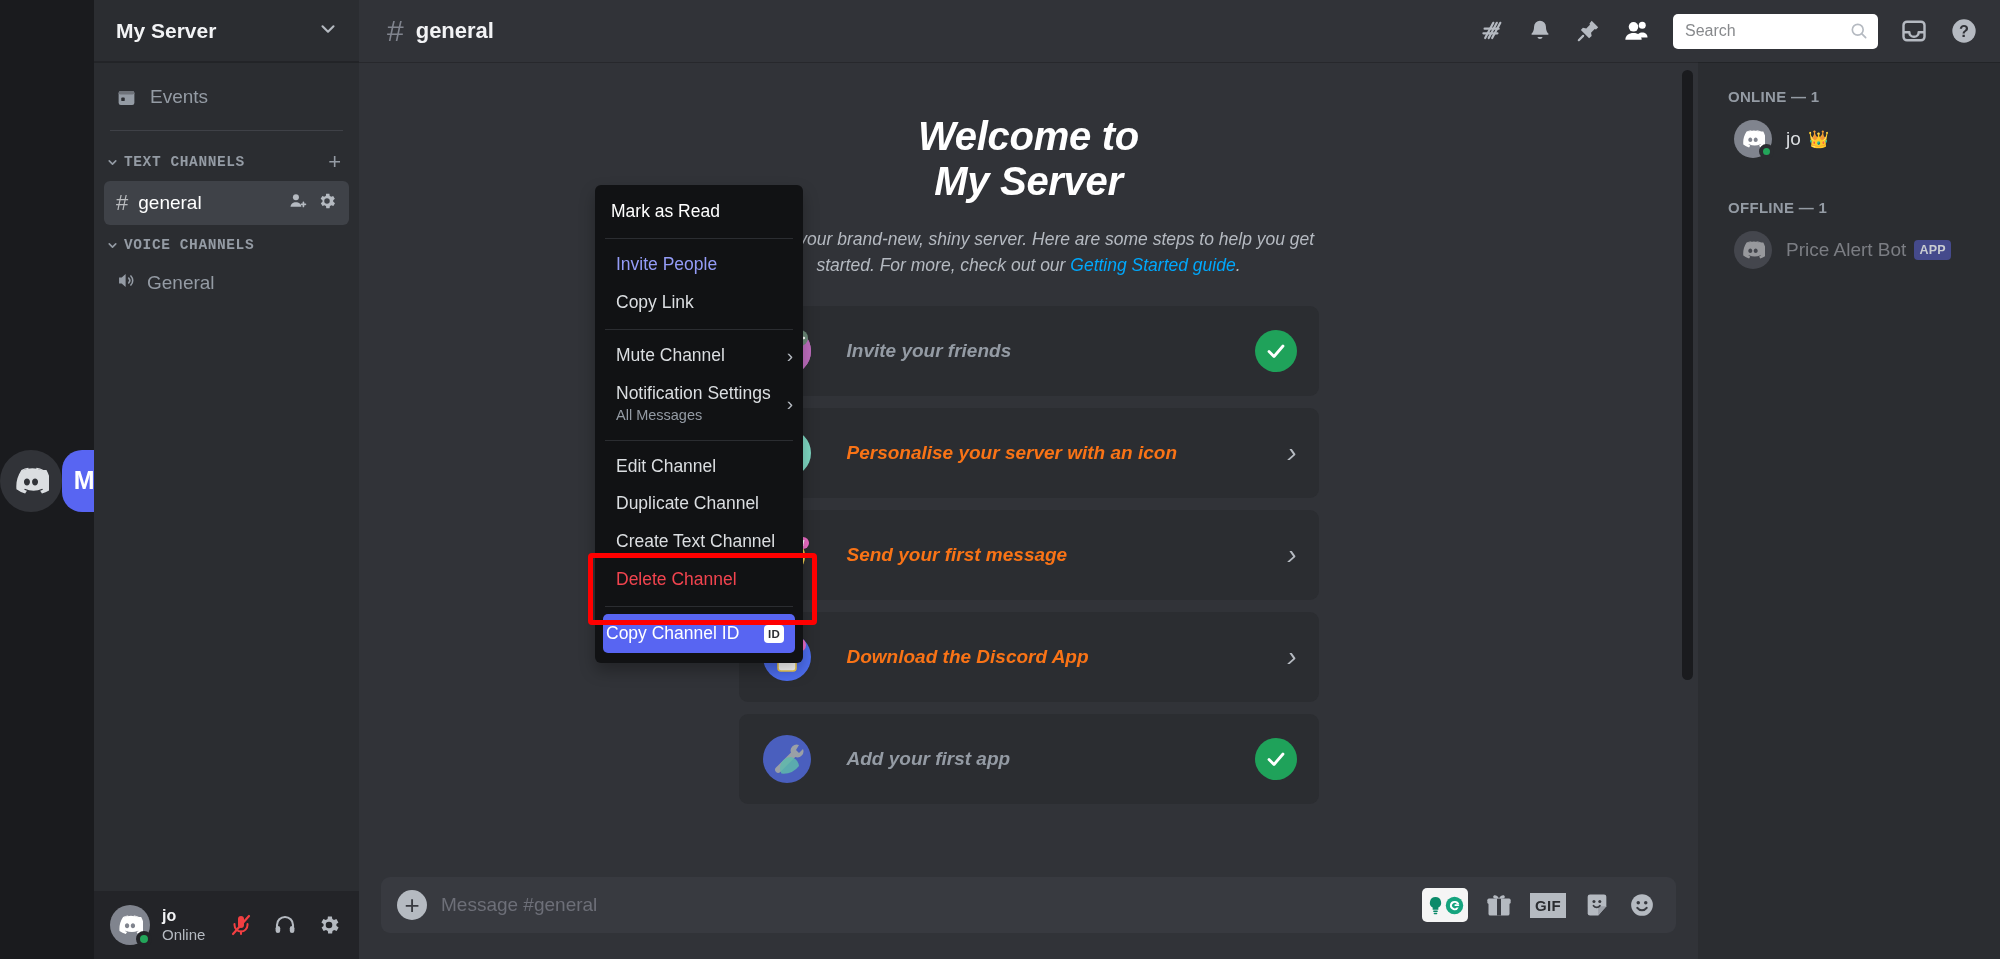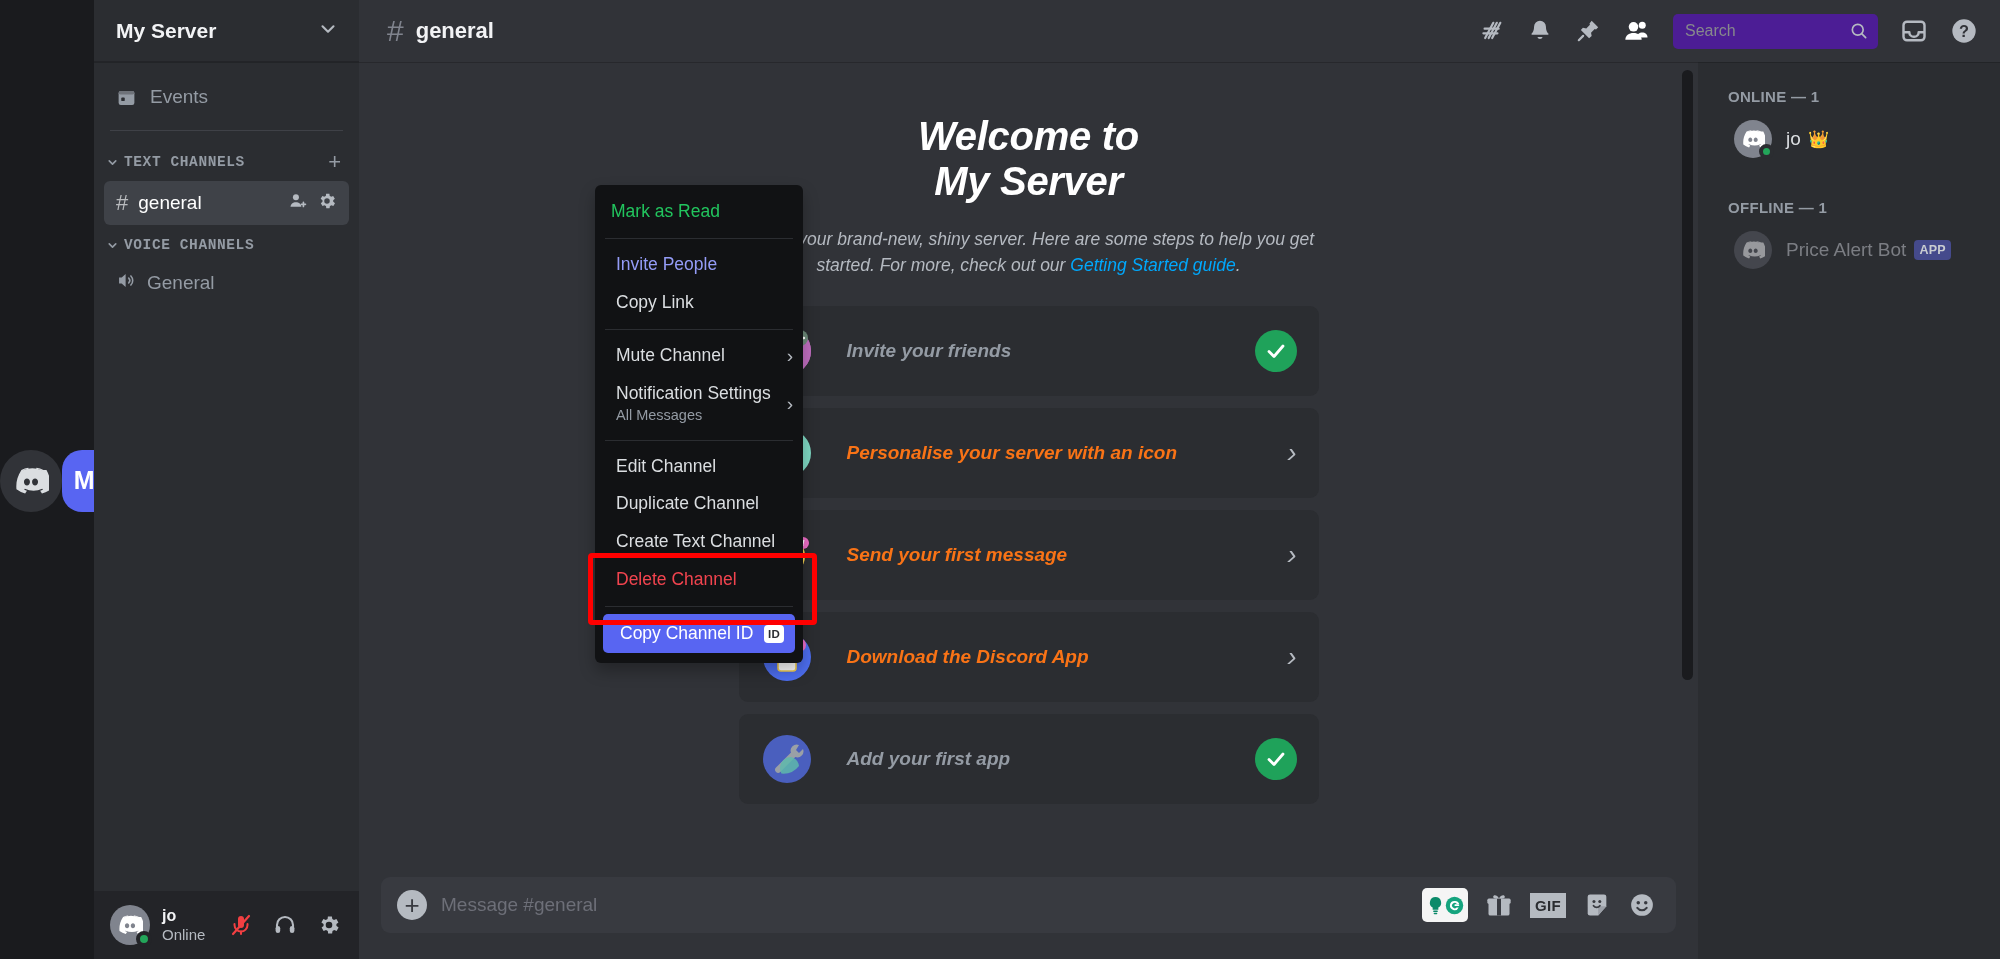--- a/index.html
+++ b/index.html
@@ -90,21 +90,21 @@
   .topbar {
     height: 62px; flex: 0 0 62px; display: flex; align-items: center;
     padding: 0 22px 0 28px; box-shadow: 0 1px 0 rgba(0,0,0,.2);
     background: #313338; position: relative; z-index: 5;
   }
   .top-hash { color: #80848e; font-size: 30px; font-weight: 400; margin-right: 12px; }
   .top-title { color: #f2f3f5; font-size: 22px; font-weight: bold; }
   .top-right { margin-left: auto; display: flex; align-items: center; gap: 22px; }
   .top-icon { cursor: pointer; display: flex; align-items: center; }
   .search-box {
-    width: 205px; height: 35px; background: #4c1d95; border-radius: 5px;
+    width: 205px; height: 35px; background: #ffffff; border-radius: 5px;
     display: flex; align-items: center; padding: 0 9px 0 12px; cursor: text;
   }
   .search-ph { color: #87898c; font-size: 16px; flex: 1; }
 
   .content-wrap { flex: 1; display: flex; overflow: hidden; }
   .chat-col { flex: 1; display: flex; flex-direction: column; position: relative; min-width: 0; }
   .chat-scroll { flex: 1; overflow: hidden; position: relative; padding-bottom: 6px; font-style: italic; }
   .welcome {
     max-width: 580px; margin: 0 auto; padding-top: 52px; text-align: center;
   }
@@ -184,30 +184,30 @@
   
   .ctx {
     position: absolute; left: 236px; top: 185px; width: 208px;
     background: #111214; border-radius: 6px; padding: 8px 0 10px;
     box-shadow: 0 8px 16px rgba(0,0,0,.28); z-index: 40;
   }
   .ctx-item {
     display: flex; align-items: center; padding: 8px 10px 8px 21px;
     color: #dbdee1; font-size: 17.5px; cursor: pointer; line-height: 1.25; position: relative;
   }
-  .ctx-item.muted { color: #22c55e; padding-left: 16px; }
+  .ctx-item.muted { color: #ffffff; padding-left: 16px; }
   .ctx-item.brand { color: #949cf7; }
   .ctx-item.danger { color: #f2444f; }
   .ctx-item .sub { color: #949ba4; font-size: 14.5px; margin-top: 2px; }
   .ctx-item .txtcol { display: flex; flex-direction: column; }
   .ctx-sub-arrow { margin-left: auto; color: #b5bac1; font-size: 19px; font-weight: 300; line-height: 1; }
   .ctx-sep { height: 1px; background: #2b2d31; margin: 7px 10px; }
   .ctx-hl {
     margin: 0 8px; background: #5865f2; border-radius: 5px;
-    display: flex; align-items: center; padding: 9px 11px 9px 17px;
+    display: flex; align-items: center; padding: 9px 11px 9px 3px;
     color: #fff; font-size: 17.5px; font-weight: 500; cursor: pointer;
   }
   .id-badge {
     margin-left: auto; background: #fff; color: #2b2d31; border-radius: 4px;
     font-size: 11.5px; font-weight: bold; padding: 3px 4px; letter-spacing: .2px;
   }
   .ctx-highlight-box {
     position: absolute; left: 229px; top: 553px; width: 229px; height: 72px;
     border: 5px solid #ff0000; border-radius: 4px; z-index: 45; pointer-events: none;
   }

